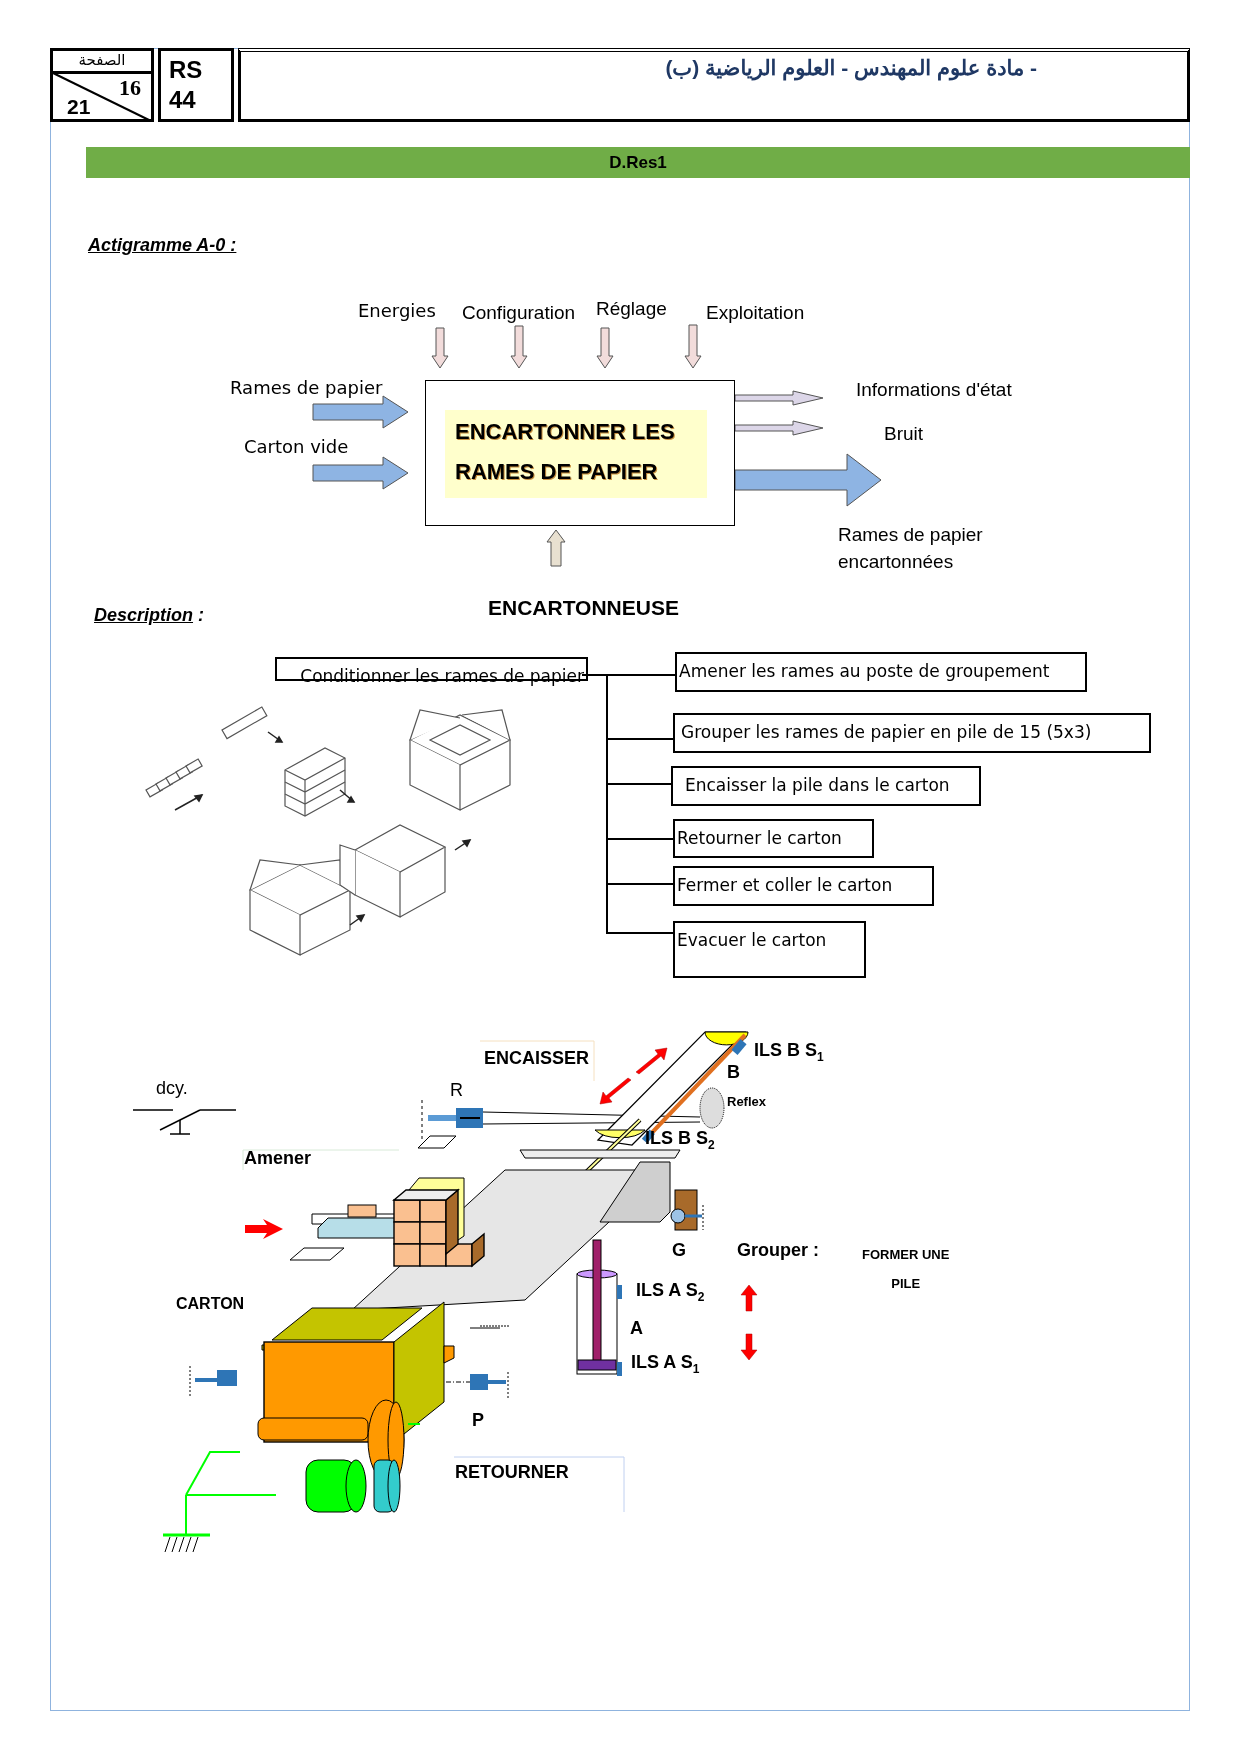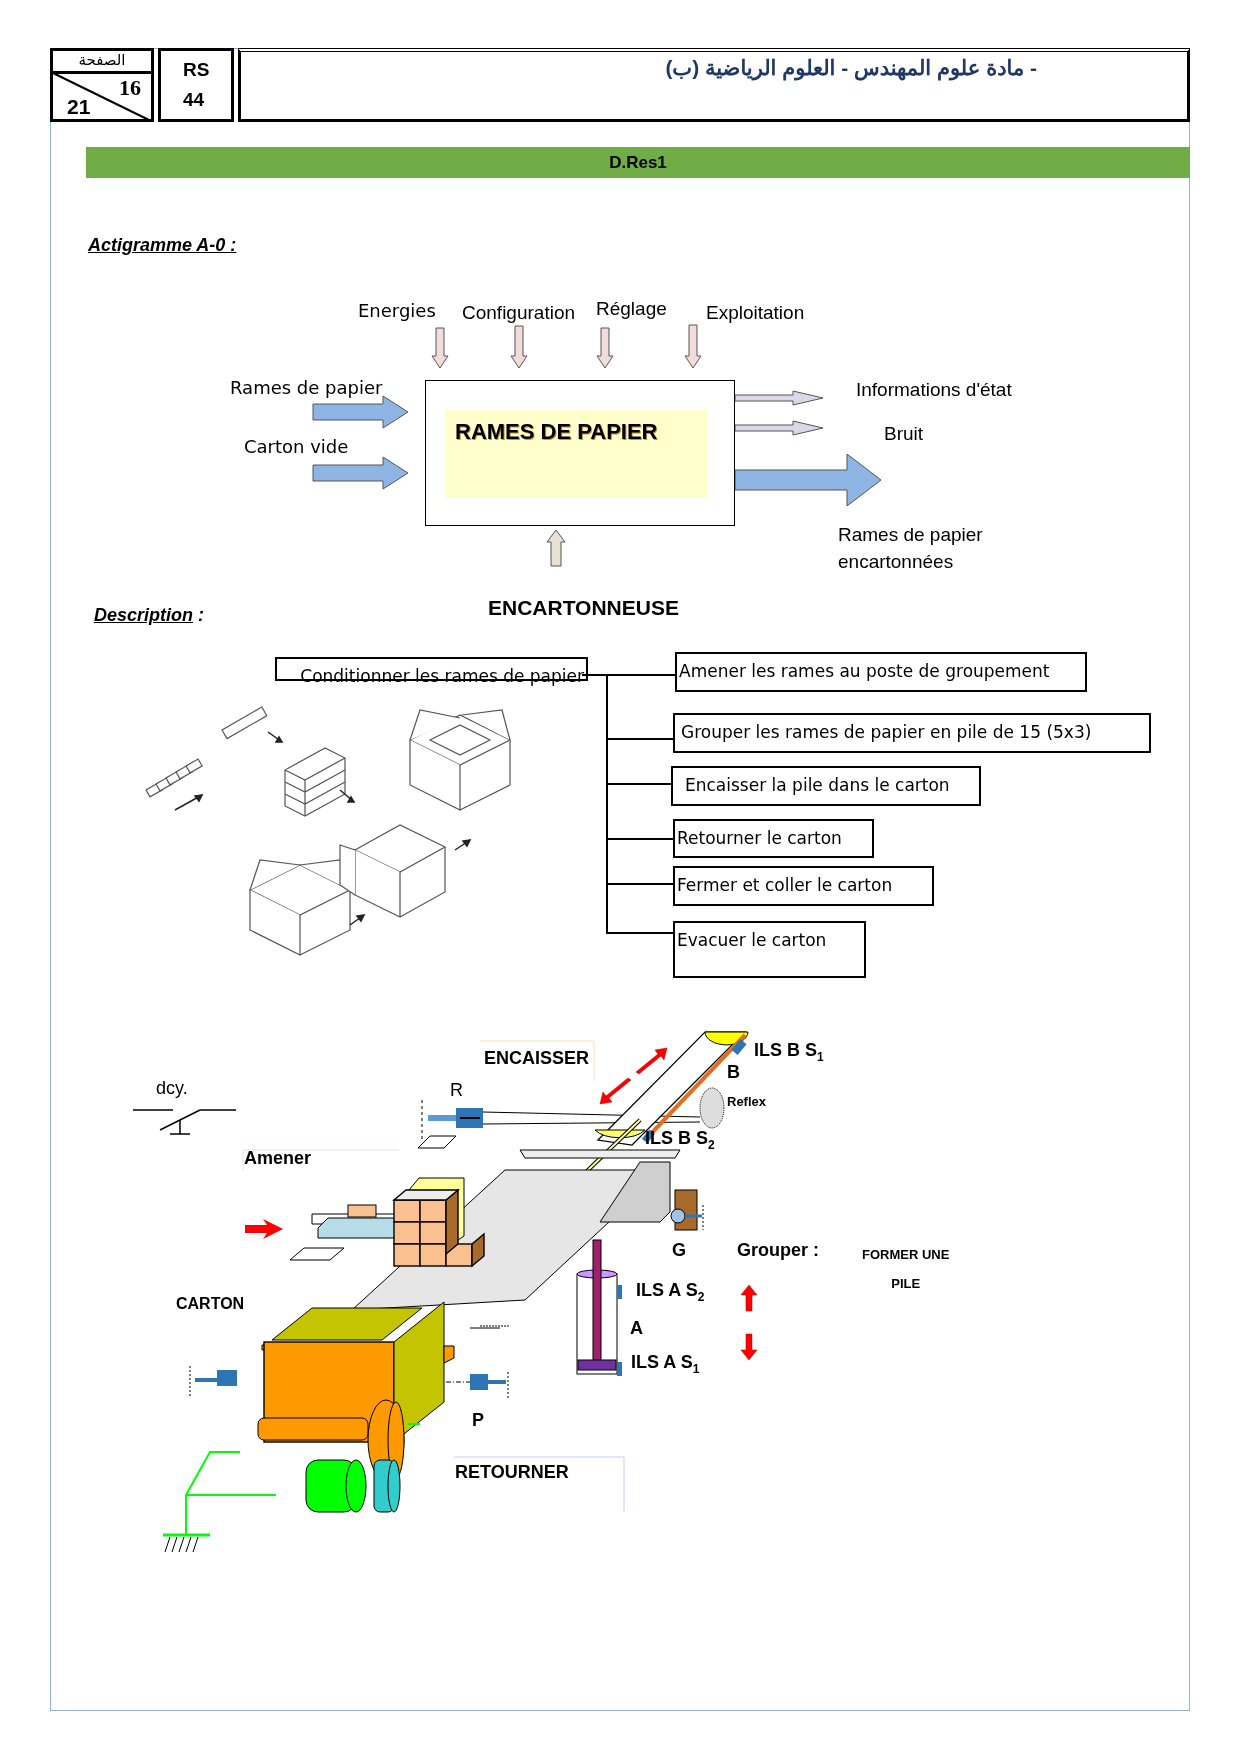--- a/index.html
+++ b/index.html
@@ -4,21 +4,21 @@
 <style>
   html, body { margin:0; padding:0; background:#fff; }
   body { width:1240px; height:1754px; position:relative; font-family:"Liberation Sans", sans-serif; color:#000; overflow:hidden; }
   .page-frame { position:absolute; left:50px; top:48px; width:1140px; height:1663px; border:1.5px solid #8fb3de; box-sizing:border-box; }
   .abs { position:absolute; }
   
   .hdr-page { position:absolute; left:50px; top:48px; width:104px; height:74px; border:3px solid #000; box-sizing:border-box; }
   .hdr-page .lbl { position:absolute; left:0; right:0; top:0; height:20px; border-bottom:3px solid #000; text-align:center; font-size:15px; line-height:18px; font-family:"DejaVu Sans", sans-serif; }
   .hdr-page .num-top { position:absolute; right:10px; top:24px; font-family:"Liberation Serif", serif; font-weight:bold; font-size:22px; }
   .hdr-page .num-bot { position:absolute; left:14px; bottom:0px; font-family:"Liberation Sans", sans-serif; font-weight:bold; font-size:21px; }
-  .hdr-code { position:absolute; left:158px; top:48px; width:76px; height:74px; border:3px solid #000; box-sizing:border-box; font-weight:bold; font-size:19px; line-height:30px; padding-left:22px; padding-top:4px; }
+  .hdr-code { position:absolute; left:158px; top:48px; width:76px; height:74px; border:3px solid #000; box-sizing:border-box; font-weight:bold; font-size:24px; line-height:30px; padding-left:8px; padding-top:4px; }
   .hdr-title { position:absolute; left:238px; top:48px; width:952px; height:74px; border:3px solid #000; border-top:4px double #000; box-sizing:border-box; text-align:right; direction:rtl; padding-right:150px; font-weight:bold; color:#1f3864; font-size:21px; line-height:31px; }
   .green-bar { position:absolute; left:86px; top:147px; width:1104px; height:31px; background:#70ad47; text-align:center; font-weight:bold; font-size:17px; line-height:31px; }
   .sec-title { position:absolute; font-weight:bold; font-style:italic; font-size:18px; }
   .sec-title u { text-decoration:underline; }
   
   .a0-box { position:absolute; left:425px; top:380px; width:310px; height:146px; border:1.5px solid #000; background:#fff; box-sizing:border-box; }
   .a0-inner { position:absolute; left:445px; top:410px; width:262px; height:88px; background:#ffffcc; }
   .a0-func { position:absolute; left:455px; top:412px; font-weight:bold; font-size:22px; line-height:40px; color:#000; text-shadow:1px 1px 0 #c89040; }
   .comic { font-family:"DejaVu Sans", sans-serif; font-size:18px; }
   .lbl-a { font-size:19px; }
@@ -78,20 +78,21 @@
   </g>
   <path d="M551,566 h10 v-24 h4 l-9,-12 l-9,12 h4 z" fill="#e8e0d0" stroke="#555" stroke-width="1"></path>
 </svg>
 
 <span class="abs comic" style="left:230px;top:377px;">Rames de papier</span>
 <span class="abs comic" style="left:244px;top:436px;">Carton vide</span>
 
 <div class="a0-box"></div>
 <div class="a0-inner"></div>
 <div class="a0-func">
+  <div>ENCARTONNER LES</div>
   <div>RAMES DE PAPIER</div>
 </div>
 
 <span class="abs lbl-a" style="left:856px;top:379px;">Informations d'état</span>
 <span class="abs lbl-a" style="left:884px;top:423px;">Bruit</span>
 <div class="abs lbl-a" style="left:838px;top:521px;line-height:27px;">
   <div>Rames de papier</div>
   <div>encartonnées</div>
 </div>
 <div class="support">ENCARTONNEUSE</div>

